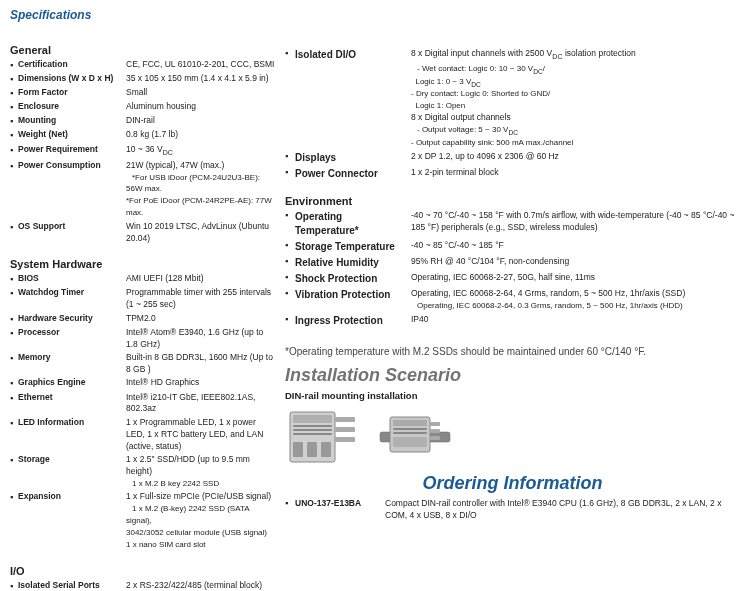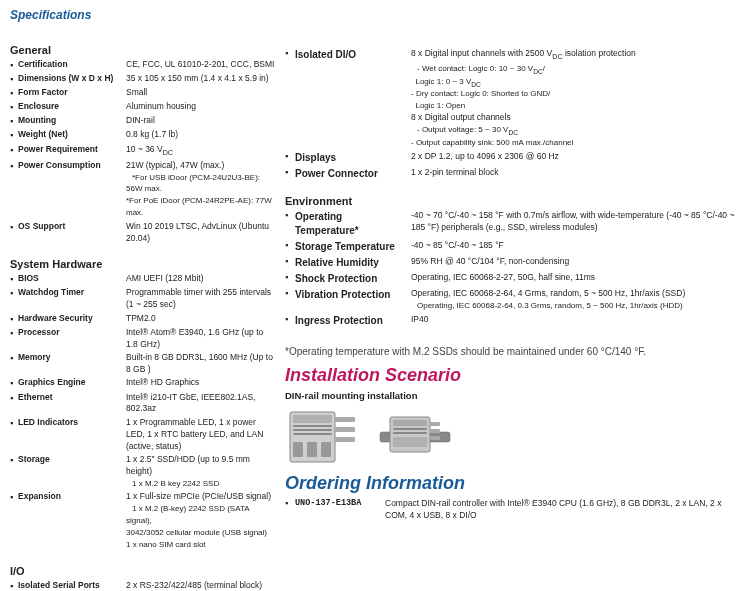--- a/index.html
+++ b/index.html
@@ -45,31 +45,32 @@
       font-size: 11px;
       font-weight: 700;
       color: #222;
       margin-top: 14px;
       margin-bottom: 3px;
     }
 
     h3.install-title {
       font-size: 18px;
       font-weight: 900;
-      color: #be185d;
+      color: #737373;
       font-style: italic;
       margin-bottom: 4px;
     }
 
     h3.ordering-title {
       font-size: 18px;
       font-weight: 900;
       color: #1a5a96;
       font-style: italic;
       margin-bottom: 4px;
+      text-align: center;
     }
 
     h4.sub-title {
       font-size: 9.5px;
       font-weight: 700;
       margin-bottom: 3px;
     }
 
     .spec-table {
       width: 100%;
@@ -150,21 +151,20 @@
     .ordering-row .bullet {
       width: 10px;
       flex-shrink: 0;
     }
 
     .ordering-row .model {
       width: 90px;
       flex-shrink: 0;
       font-weight: 700;
       font-size: 8.5px;
-      font-family: Liberation Mono, monospace;
     }
 
     .ordering-row .desc {
       flex: 1;
       font-size: 8.5px;
       line-height: 1.4;
     }
 
     .env-note {
       font-size: 10px;
@@ -267,21 +267,21 @@
           <span class="label">Graphics Engine</span>
           <span class="value">Intel® HD Graphics</span>
         </div>
         <div class="spec-row">
           <span class="bullet">▪</span>
           <span class="label">Ethernet</span>
           <span class="value">Intel® i210-IT GbE, IEEE802.1AS, 802.3az</span>
         </div>
         <div class="spec-row">
           <span class="bullet">▪</span>
-          <span class="label">LED Indicators</span>
+          <span class="label">LED Information</span>
           <span class="value">1 x Programmable LED, 1 x power LED, 1 x RTC battery LED, and LAN (active, status)</span>
         </div>
         <div class="spec-row">
           <span class="bullet">▪</span>
           <span class="label">Storage</span>
           <div class="value">
             1 x 2.5" SSD/HDD (up to 9.5 mm height)<br>
             <span class="sub-value">1 x M.2 B key 2242 SSD</span>
           </div>
         </div>

